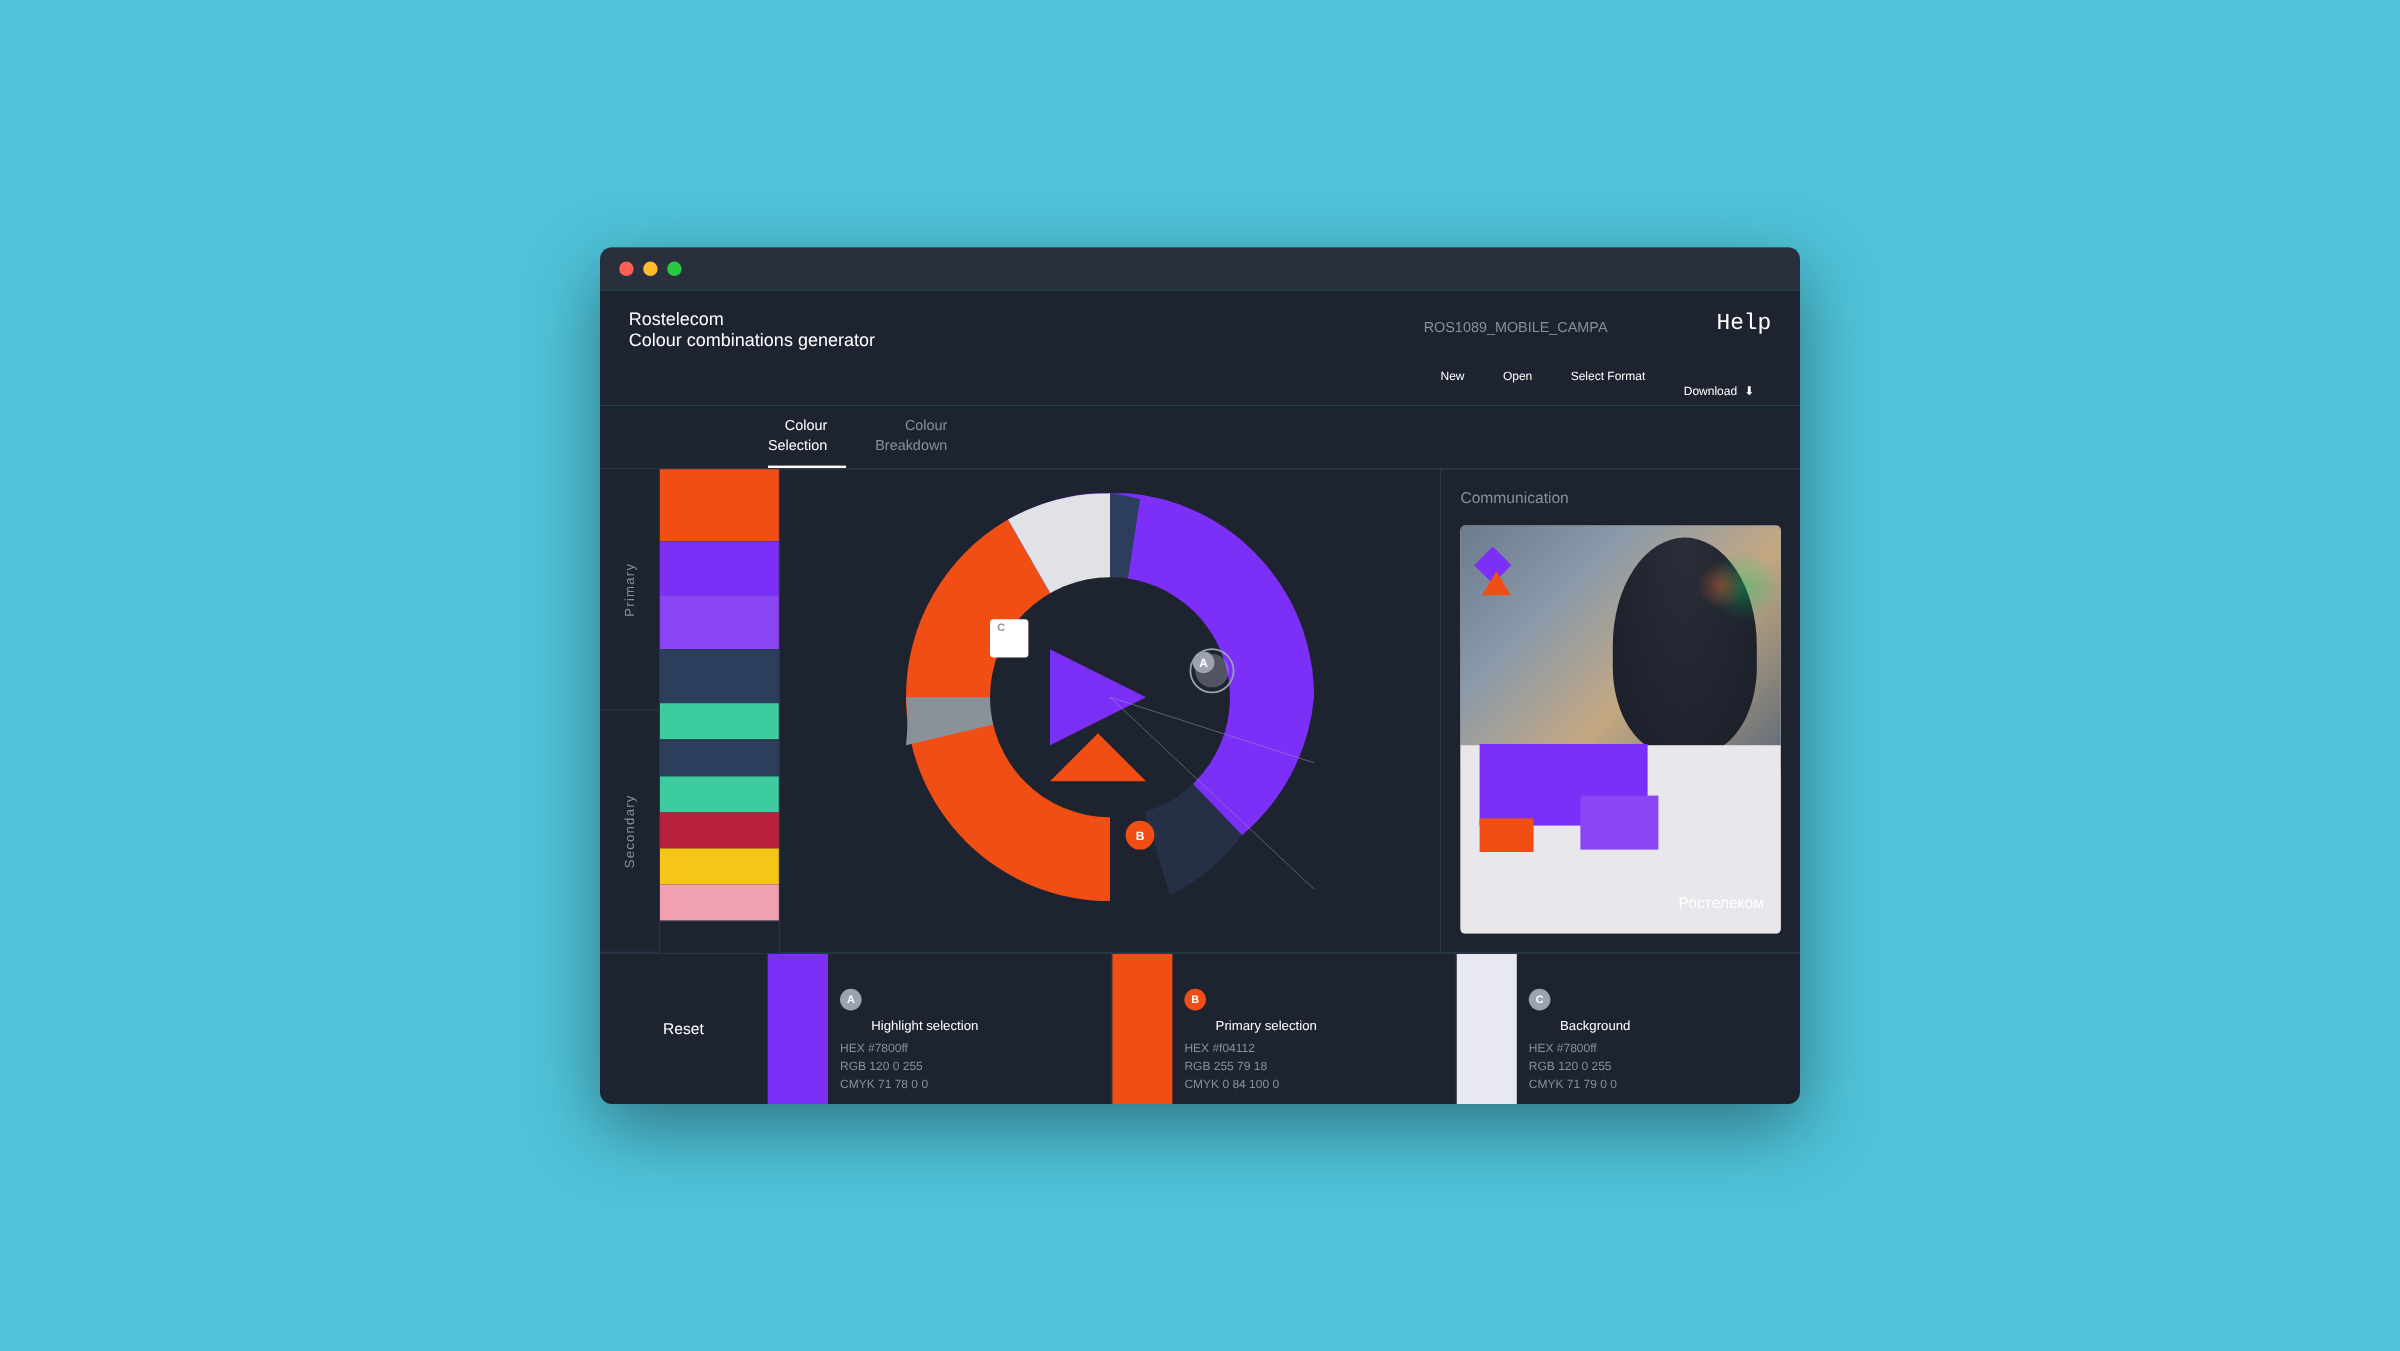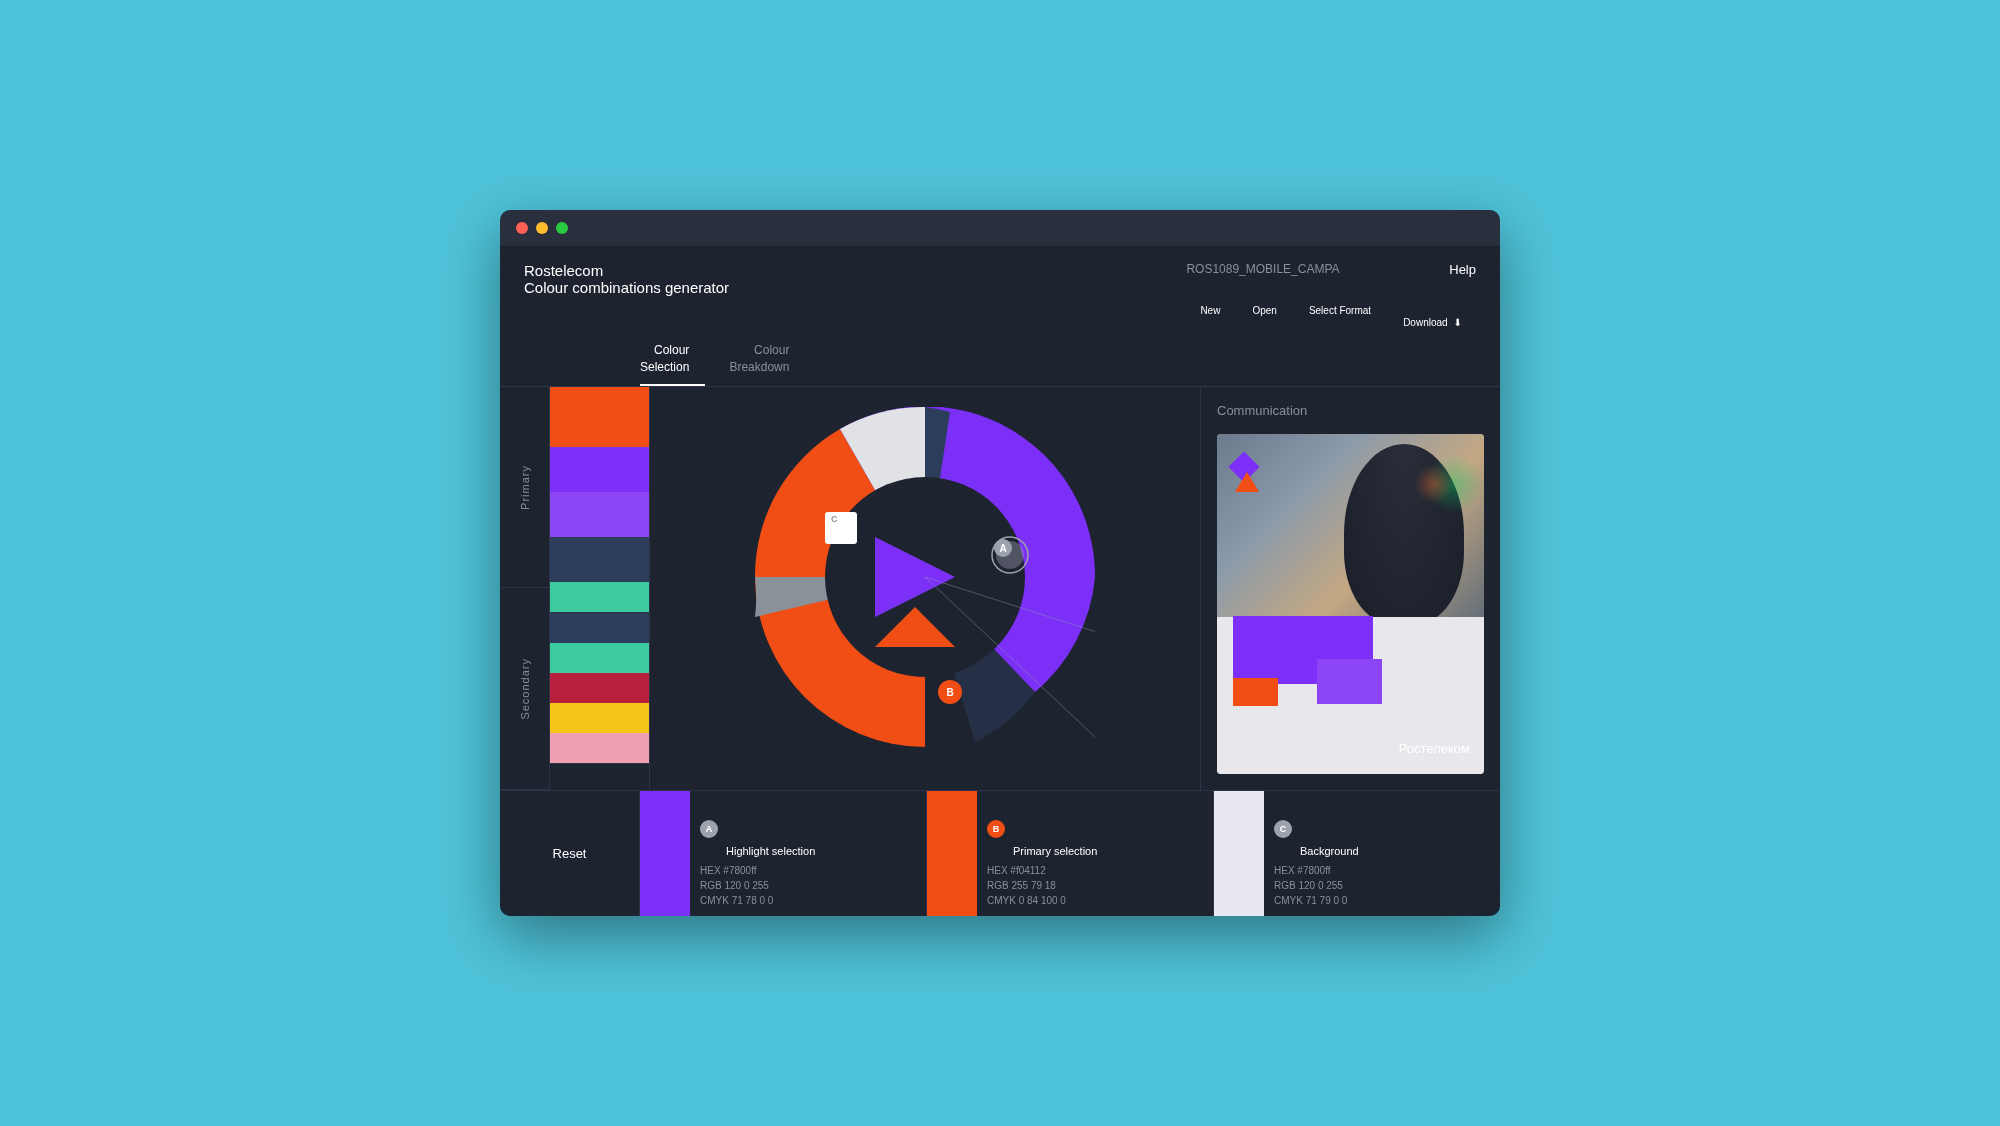--- a/index.html
+++ b/index.html
@@ -78,22 +78,23 @@
     .toolbar-btn.download {
       display: flex;
       align-items: center;
       gap: 6px;
       margin-top: 24px;
     }
     .help-btn {
       background: none;
       border: none;
       color: #ffffff;
-      font-size: 13px;
+      font-size: 19px;
       cursor: pointer;
+      font-family: Liberation Mono, monospace;
     }
     .nav-tab {
       color: #8a8f9e;
       font-size: 12px;
       padding: 8px 16px 8px 0;
       cursor: pointer;
       border-bottom: 2px solid transparent;
       text-align: right;
     }
     .nav-tab.active {
@@ -262,21 +263,21 @@
     <div class="traffic-light tl-yellow"></div>
     <div class="traffic-light tl-green"></div>
   </div>
 
   <div class="header">
     <div class="app-title-area">
       <div class="app-brand">Rostelecom</div>
       <div class="app-subtitle">Colour combinations generator</div>
     </div>
     <div class="header-right">
-      <div style="display:flex; justify-content:space-between; width:100%; align-items:flex-start; gap:60px;">
+      <div style="display:flex; justify-content:space-between; width:100%; align-items:flex-end; gap:60px;">
         <span class="project-name">ROS1089_MOBILE_CAMPA</span>
         <button class="help-btn">Help</button>
       </div>
       <div class="toolbar">
         <button class="toolbar-btn">New</button>
         <button class="toolbar-btn">Open</button>
         <button class="toolbar-btn">Select Format</button>
         <button class="toolbar-btn download">
           <span>Download</span>
           <span>⬇</span>

